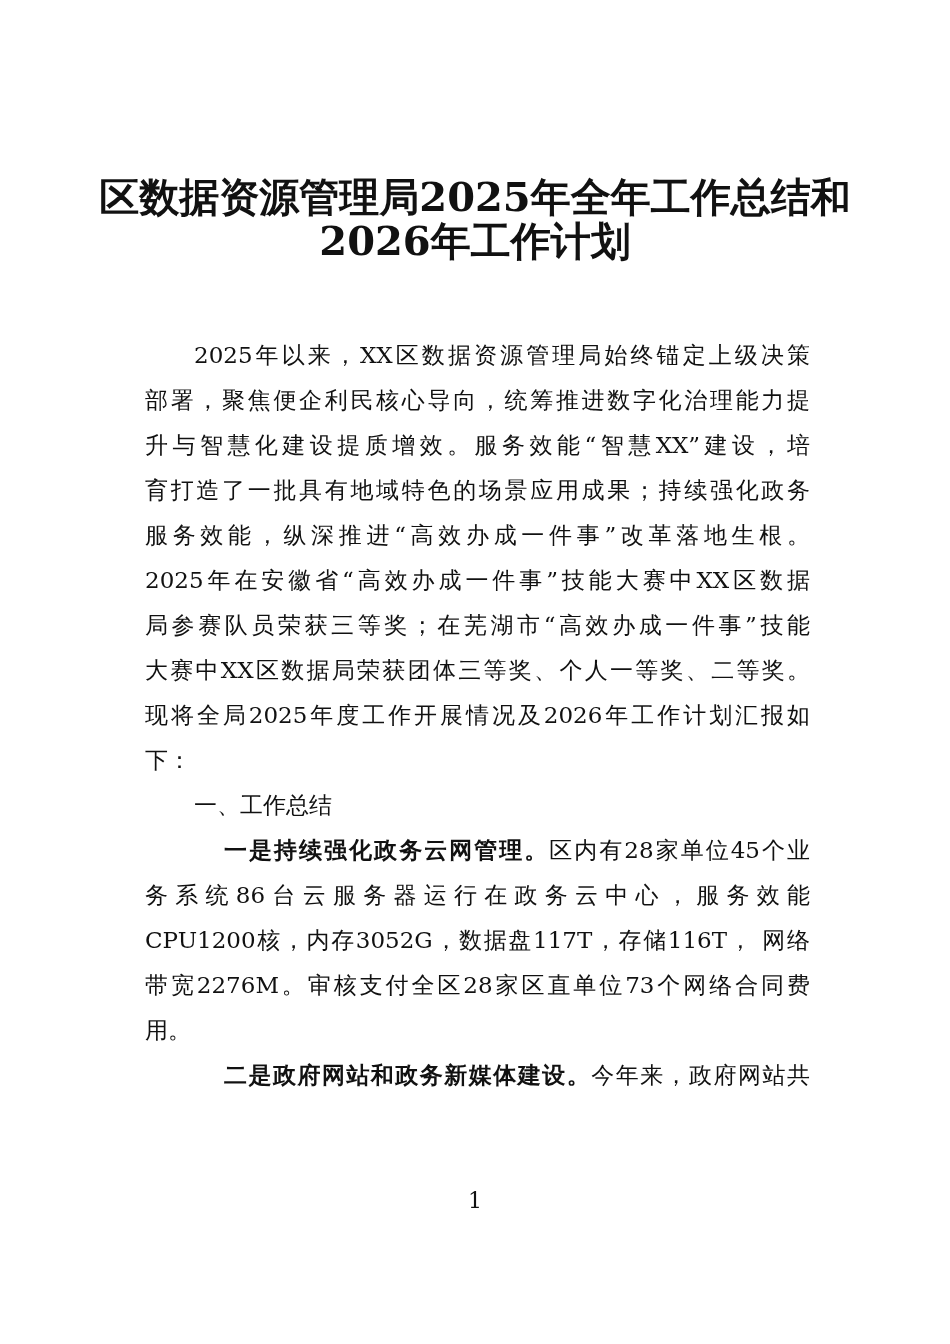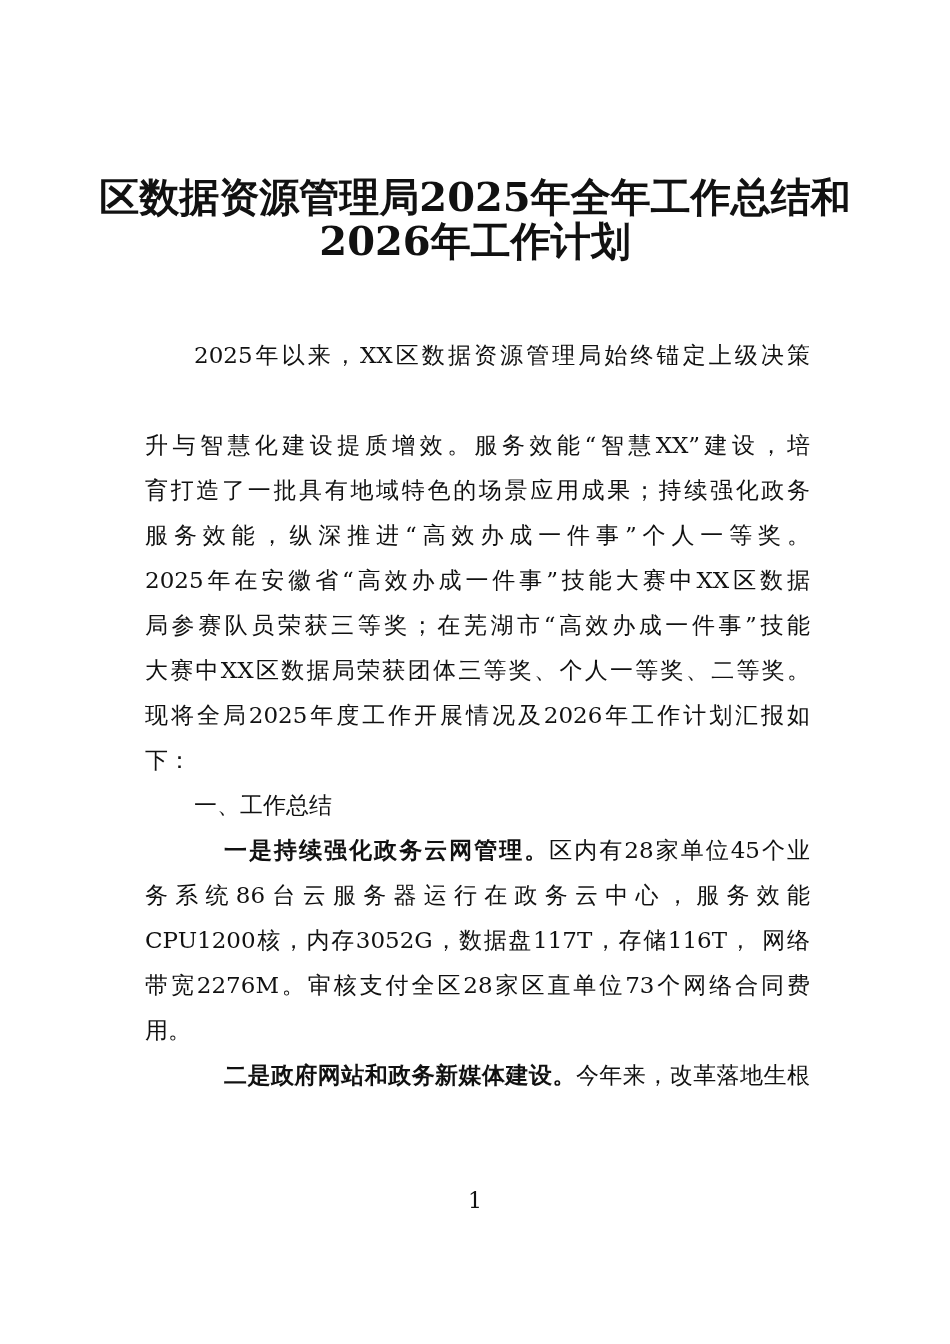--- a/index.html
+++ b/index.html
@@ -19,33 +19,34 @@
     .pageno { position: absolute; top: 1188px; left: 0; width: 950px; text-align: center; font-size: 22px; }
   </style>
 </head>
 <body>
 
 <div class="page">
   <div class="title t1">区数据资源管理局2025年全年工作总结和</div>
   <div class="title t2">2026年工作计划</div>
 
   <div class="line indent" style="top:340px">2025年以来，XX区数据资源管理局始终锚定上级决策</div>
+  <div class="line" style="top:385px">部署，聚焦便企利民核心导向，统筹推进数字化治理能力提</div>
   <div class="line" style="top:430px">升与智慧化建设提质增效。服务效能“智慧XX”建设，培</div>
   <div class="line" style="top:475px">育打造了一批具有地域特色的场景应用成果；持续强化政务</div>
-  <div class="line" style="top:520px">服务效能，纵深推进“高效办成一件事”个人一等奖。</div>
+  <div class="line" style="top:520px">服务效能，纵深推进“高效办成一件事”改革落地生根。</div>
   <div class="line" style="top:565px">2025年在安徽省“高效办成一件事”技能大赛中XX区数据</div>
   <div class="line" style="top:610px">局参赛队员荣获三等奖；在芜湖市“高效办成一件事”技能</div>
   <div class="line" style="top:655px">大赛中XX区数据局荣获团体三等奖、个人一等奖、二等奖。</div>
   <div class="line" style="top:700px">现将全局2025年度工作开展情况及2026年工作计划汇报如</div>
   <div class="line last" style="top:745px">下：</div>
 
   <div class="line indent last heading" style="top:790px">一、工作总结</div>
 
   <div class="line indent" style="top:835px"><span class="bold">一是持续强化政务云网管理。</span><span>区内有28家单位45个业</span></div>
   <div class="line" style="top:880px">务系统86台云服务器运行在政务云中心，服务效能</div>
   <div class="line" style="top:925px">CPU1200核，内存3052G，数据盘117T，存储116T， 网络</div>
   <div class="line" style="top:970px">带宽2276M。审核支付全区28家区直单位73个网络合同费</div>
   <div class="line last" style="top:1015px">用。</div>
 
-  <div class="line indent" style="top:1060px"><span class="bold">二是政府网站和政务新媒体建设。</span><span>今年来，改革落地生根</span></div>
+  <div class="line indent" style="top:1060px"><span class="bold">二是政府网站和政务新媒体建设。</span><span>今年来，政府网站共</span></div>
 
   <div class="pageno">1</div>
 </div>
 
 </body></html>

